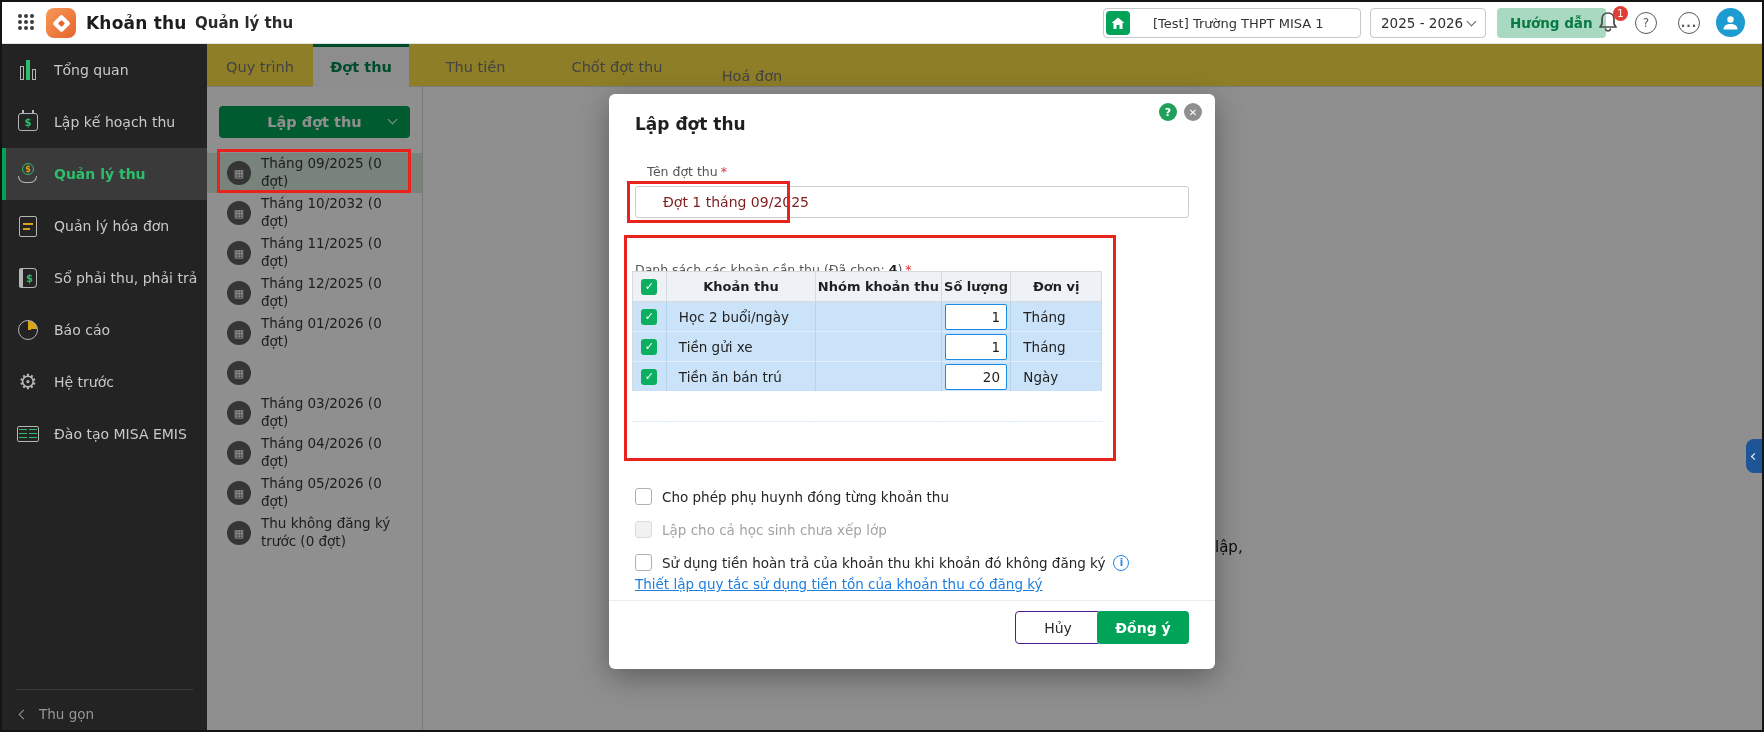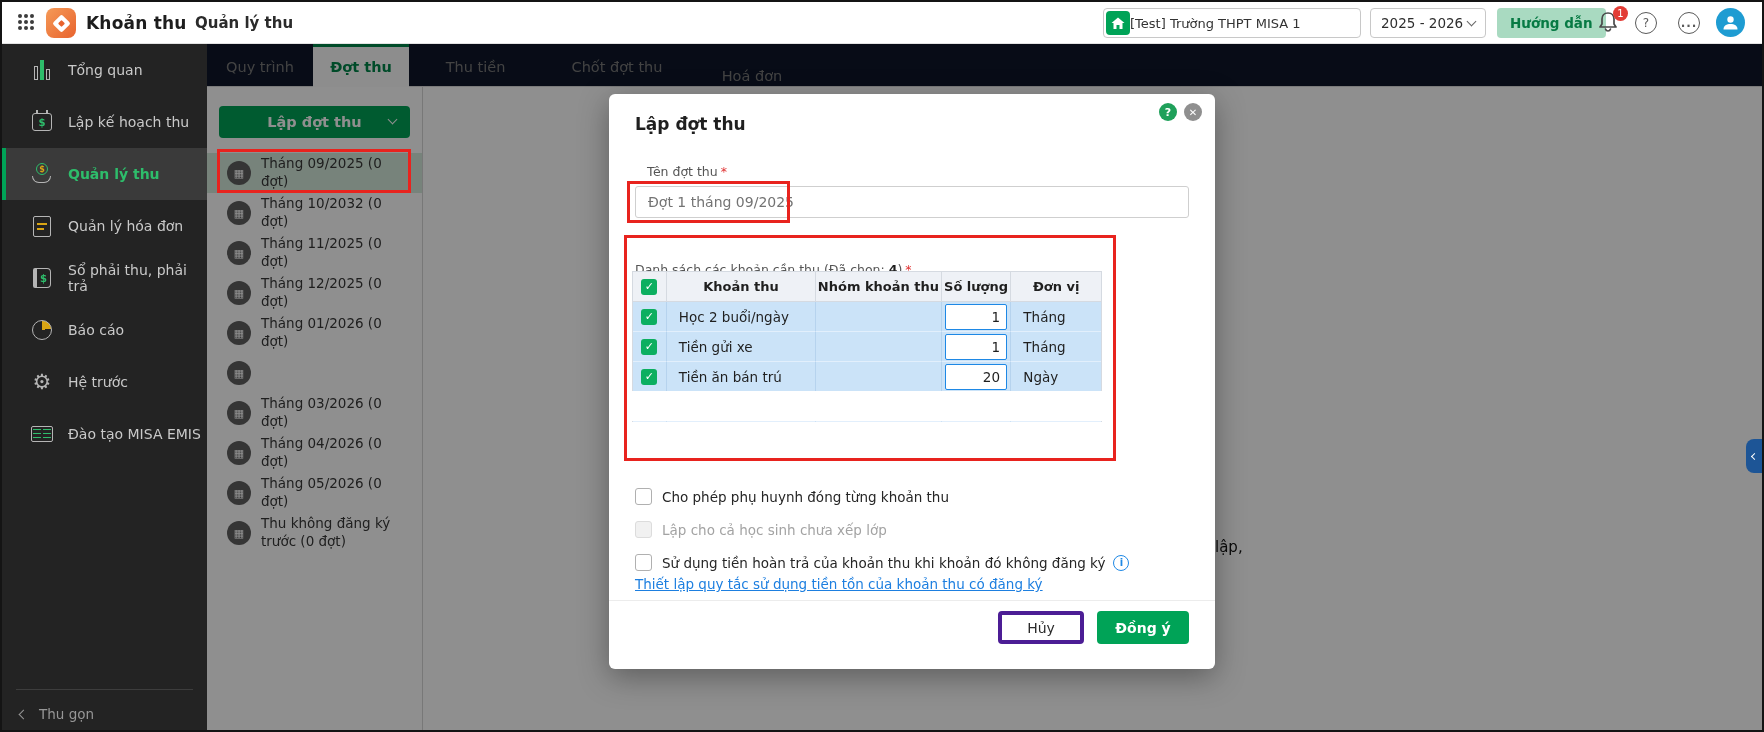--- a/index.html
+++ b/index.html
@@ -18,40 +18,40 @@
               background:linear-gradient(135deg,#f59a57,#e8632e); display:flex; align-items:center; justify-content:center; }
   .app-logo i { width:13px; height:13px; background:#fff; border-radius:2px; transform:rotate(45deg);
                 display:block; position:relative; }
   .app-logo i::after { content:""; position:absolute; left:4px; top:4px; width:5px; height:5px; background:#e8632e; border-radius:1px; }
   .app-title { position:absolute; left:84px; top:11px; font-size:17px; font-weight:bold; color:#1d1d1d; letter-spacing:.2px; }
   .top-nav { position:absolute; left:193px; top:12px; font-size:15px; font-weight:600; color:#2b2b2b; cursor:pointer; }
   .school-box { position:absolute; left:1101px; top:6px; width:258px; height:30px; border:1px solid #c8c8c8;
                 border-radius:4px; display:flex; align-items:center; padding:2px; cursor:pointer; background:#fff; }
   .home-btn { width:24px; height:24px; background:#00a357; border-radius:4px; display:flex; align-items:center;
               justify-content:center; flex:none; }
-  .school-name { font-size:13px; color:#333; margin-left:0; white-space:nowrap; overflow:hidden; }
+  .school-name { font-size:13px; color:#333; margin-left:23px; white-space:nowrap; overflow:hidden; }
   .year-box { position:absolute; left:1368px; top:6px; width:116px; height:30px; border:1px solid #c8c8c8;
               border-radius:4px; display:flex; align-items:center; justify-content:space-between;
               padding:0 10px; font-size:13.5px; color:#2e2e2e; cursor:pointer; background:#fff; }
   .chev { width:7px; height:7px; border-right:1.6px solid #666; border-bottom:1.6px solid #666;
           transform:rotate(45deg); margin-top:-3px; }
   .guide-btn { position:absolute; left:1495px; top:6px; height:30px; padding:0 13px; background:#a9dac1;
                border:none; border-radius:4px; font-size:13.5px; font-weight:bold; color:#077a44;
                font-family:inherit; cursor:pointer; }
   .icon-round { position:absolute; top:10px; width:22px; height:22px; border:1.6px solid #5a5a5a; border-radius:50%;
                 display:flex; align-items:center; justify-content:center; font-size:12px; color:#5a5a5a; cursor:pointer; background:#fff;}
   .bell-wrap { position:absolute; left:1595px; top:8px; width:26px; height:26px; cursor:pointer; }
   .badge { position:absolute; right:-5px; top:-4px; min-width:15px; height:15px; background:#e23c35; color:#fff;
            font-size:10px; border-radius:8px; display:flex; align-items:center; justify-content:center; padding:0 3px; }
   .avatar { position:absolute; left:1714px; top:6px; width:29px; height:29px; border-radius:50%;
             background:#1e9cd2; display:flex; align-items:center; justify-content:center; cursor:pointer; }
 
   
   .sidebar { position:absolute; left:0; top:42px; width:205px; height:690px; background:#232323; z-index:20; }
-  .sb-item { position:relative; height:52px; display:flex; align-items:center; padding-left:27px;
+  .sb-item { position:relative; height:52px; display:flex; align-items:center; padding-left:13px;
              cursor:pointer; color:#c9c9c9; }
   .sb-item .sb-label { font-size:14px; margin-left:13px; }
   .sb-item.active { background:#3a3a3a; color:#2ebd6b; }
   .sb-item.active::before { content:""; position:absolute; left:0; top:0; bottom:0; width:4px; background:#00a357; }
   .sb-item.active .sb-label { font-weight:bold; }
   .sb-ic { width:26px; height:26px; flex:none; display:flex; align-items:center; justify-content:center; position:relative; }
   
   .i-bars { display:flex; align-items:flex-end; gap:2px; }
   .i-bars i { width:4px; border:1.4px solid #b5b5b5; display:block; }
   .i-bars i:nth-child(1){height:14px;} .i-bars i:nth-child(2){height:20px; border-color:#2ebd6b; background:#2ebd6b;}
@@ -77,21 +77,21 @@
   .i-openbook { width:22px; height:16px; border:1.6px solid #b5b5b5; border-radius:2px; display:flex; }
   .i-openbook i { flex:1; margin:2px 1px; background:repeating-linear-gradient(#2ebd6b 0 1.5px, transparent 1.5px 4px); }
   .sb-divider { position:absolute; left:14px; right:14px; bottom:44px; height:1px; background:#3d3d3d; }
   .collapse { position:absolute; left:18px; bottom:12px; color:#969696; font-size:13.5px; cursor:pointer;
               display:flex; align-items:center; gap:12px; }
   .chev-left { width:7px; height:7px; border-left:1.7px solid #969696; border-bottom:1.7px solid #969696;
                transform:rotate(45deg); }
 
   
   .stage { position:absolute; left:205px; top:42px; right:0; bottom:0; background:#fff; }
-  .tabstrip { position:absolute; left:0; top:0; right:0; height:43px; background:#0f172a;
+  .tabstrip { position:absolute; left:0; top:0; right:0; height:43px; background:#fde047;
               border-bottom:1px solid #dcdcdc; display:flex; }
   .tab { height:43px; display:flex; align-items:center; justify-content:center; font-size:14.5px; color:#787878;
          cursor:pointer; border-top:3px solid transparent; }
   .tab.active { background:#fbfbfb; color:#00864a; font-weight:bold; border-top:3px solid #00864a; }
 
   .panel { position:absolute; left:0; top:43px; width:216px; bottom:0; background:#fff; border-right:1px solid #d6d6d6; }
   .create-btn { position:absolute; left:12px; top:19px; width:191px; height:32px; background:#00a357; border:none;
                 border-radius:4px; color:#fff; font-size:14.5px; font-weight:600; font-family:inherit; cursor:pointer;
                 display:flex; align-items:center; justify-content:center; }
   .create-btn .chev { border-color:#fff; position:absolute; right:14px; top:13px; }
@@ -118,21 +118,21 @@
            box-shadow:0 8px 30px rgba(0,0,0,.35); z-index:50; }
   .modal-title { position:absolute; left:26px; top:20px; font-size:17px; font-weight:bold; color:#1f1f1f; }
   .modal-icons { position:absolute; top:9px; right:13px; display:flex; gap:7px; }
   .mi { width:18px; height:18px; border-radius:50%; color:#fff; font-size:11px; font-weight:bold;
         display:flex; align-items:center; justify-content:center; cursor:pointer; }
   .mi-help { background:#1fa05a; }
   .mi-close { background:#8f8f8f; font-size:10px; }
   .f-label { position:absolute; left:26px; top:70px; font-size:12.5px; color:#555;margin-left:12px; }
   .req { color:#e03131; margin-left:3px; }
   .name-input { position:absolute; left:26px; top:92px; width:554px; height:32px; border:1px solid #cfcfcf;
-                border-radius:3px; padding:0 12px; font-size:14px; color:#737373; font-family:inherit; }
+                border-radius:3px; padding:0 27px; font-size:14px; color:#7f1d1d; font-family:inherit; }
   .annot-input { left:18px; top:87px; width:163px; height:42px; }
   .annot-table { left:15px; top:141px; width:492px; height:226px; }
   .sec-label { position:absolute; left:26px; top:168px; font-size:12.5px; color:#555; }
   .sec-label b { color:#1f1f1f; }
 
   .k-table { position:absolute; left:23px; top:177px; width:470px; border:1px solid #d5dae1; border-bottom:none; }
   .k-row { display:flex; height:30px; }
   .k-row > div { display:flex; align-items:center; border-right:1px solid #d5dae1; border-bottom:1px solid #d5dae1; }
   .k-row > div:last-child { border-right:none; }
   .k-head > div { background:#eef1f6; justify-content:center; font-size:13px; font-weight:bold; color:#1f1f1f; }
@@ -155,21 +155,21 @@
   .opt { display:flex; align-items:center; height:33px; }
   .cb-empty { width:17px; height:17px; border:1px solid #b0b0b0; border-radius:3px; background:#fff; cursor:pointer; flex:none; }
   .opt.disabled .cb-empty { background:#f1f1f1; border-color:#dcdcdc; cursor:default; }
   .opt-label { font-size:13.5px; color:#262626; margin-left:10px; }
   .opt.disabled .opt-label { color:#a3a3a3; }
   .info-ic { width:16px; height:16px; border:1.4px solid #1e88e5; border-radius:50%; color:#1e88e5; font-size:10px;
              font-weight:bold; display:flex; align-items:center; justify-content:center; margin-left:8px; cursor:pointer; }
   .rule-link { position:absolute; left:26px; top:482px; font-size:13.5px; color:#1d7fe0; text-decoration:underline; cursor:pointer; }
   .m-footer { position:absolute; left:0; right:0; top:506px; border-top:1px solid #ececec; height:69px; }
   .btn { height:33px; border-radius:4px; font-size:14px; font-family:inherit; cursor:pointer; }
-  .btn-cancel { position:absolute; right:131px; top:10px; width:86px; background:#fff; border:4px solid #4c1d95; color:#2b2b2b; }
+  .btn-cancel { position:absolute; right:114px; top:10px; width:86px; background:#fff; border:1px solid #4c1d95; color:#2b2b2b; }
   .btn-ok { position:absolute; right:26px; top:10px; width:92px; background:#00a357; border:none; color:#fff; font-weight:bold; }
 </style>
 </head>
 <body>
 
 <div id="page">
 
   <div class="topbar">
     <div class="grid-btn">
         <i></i>

